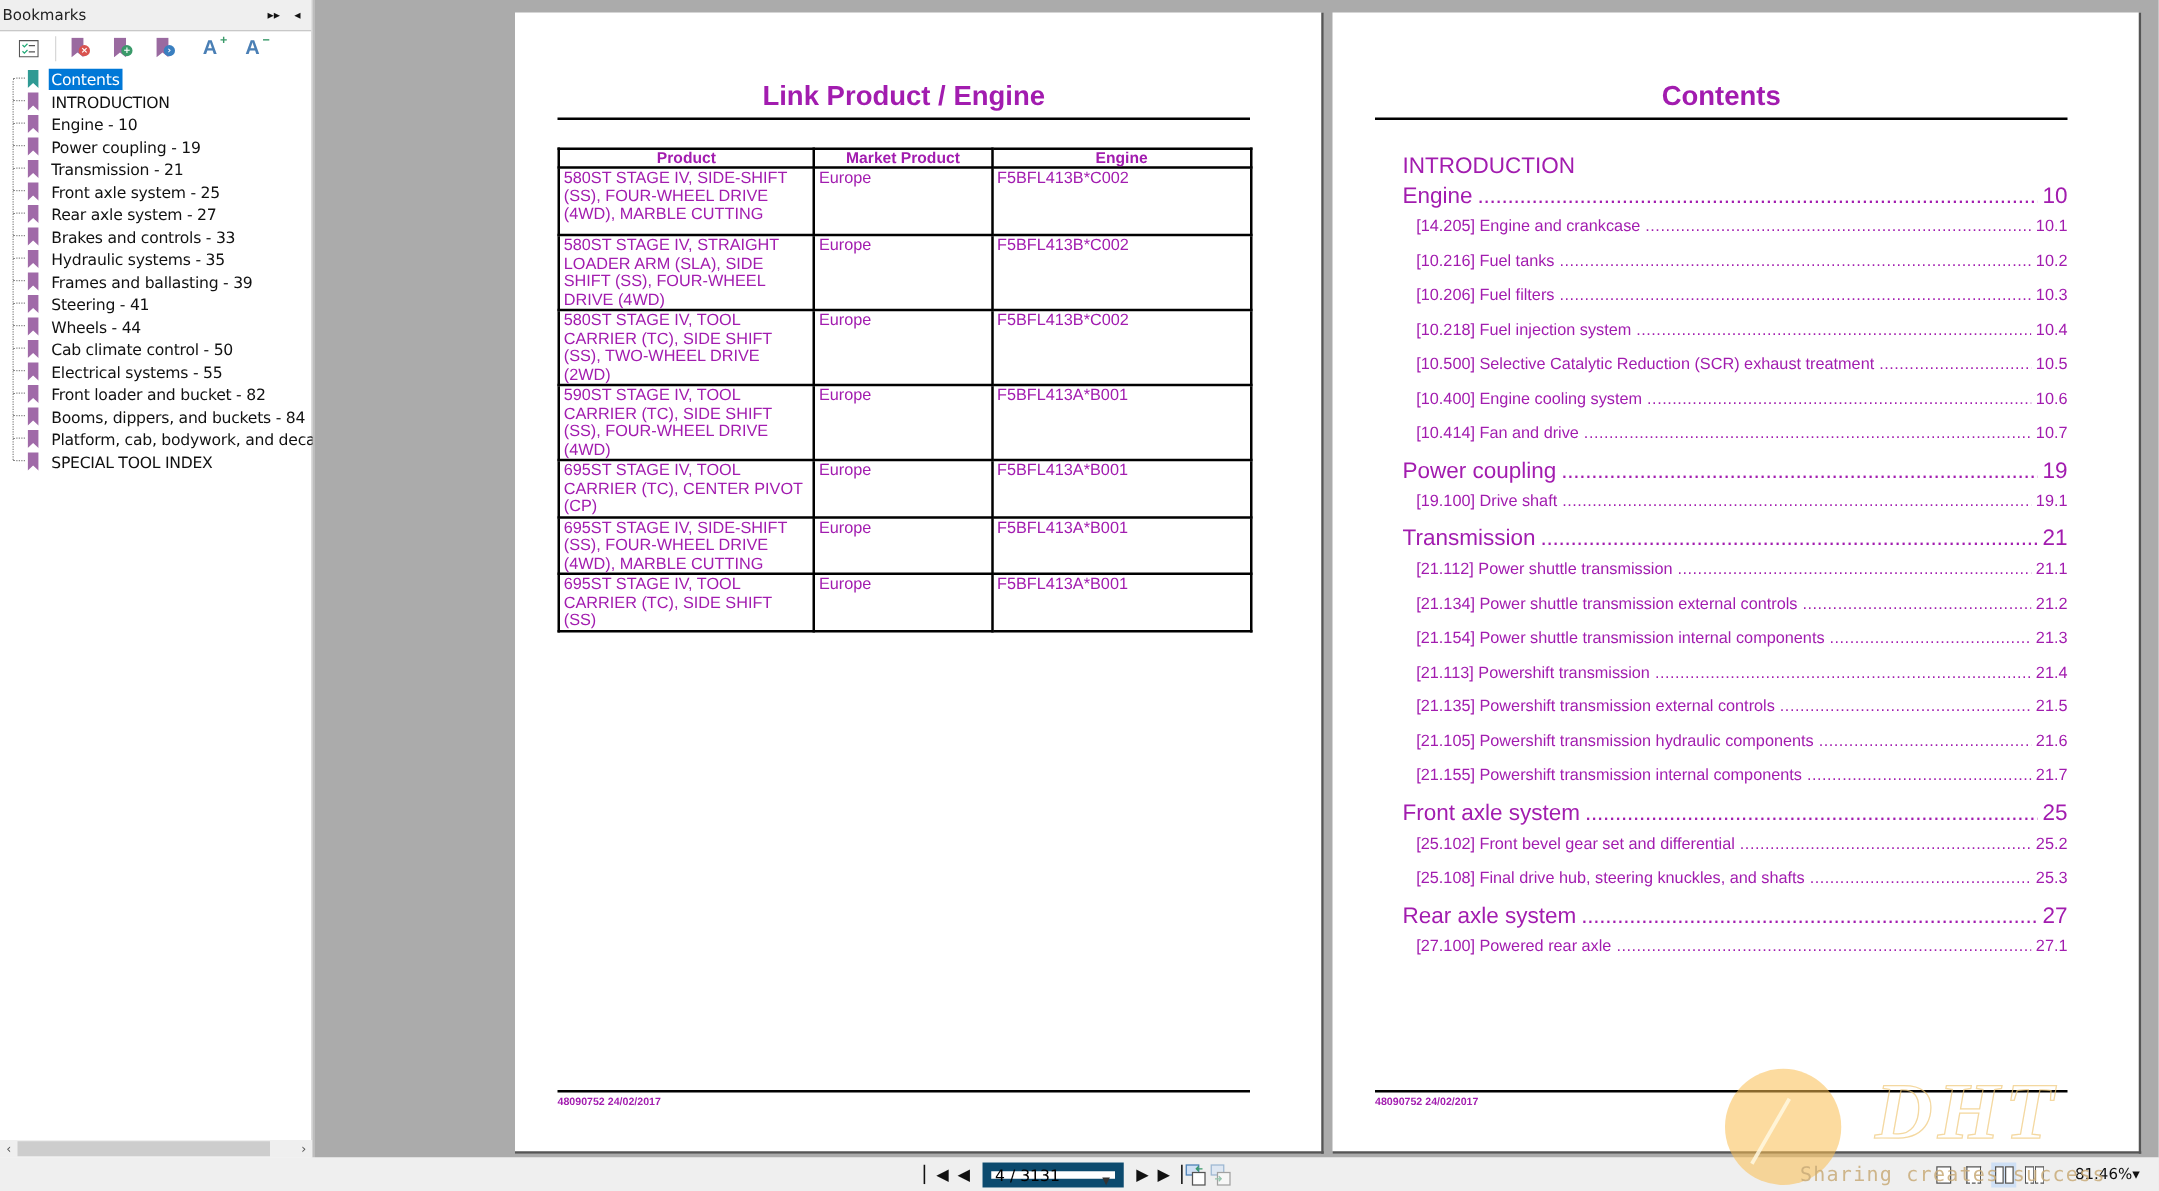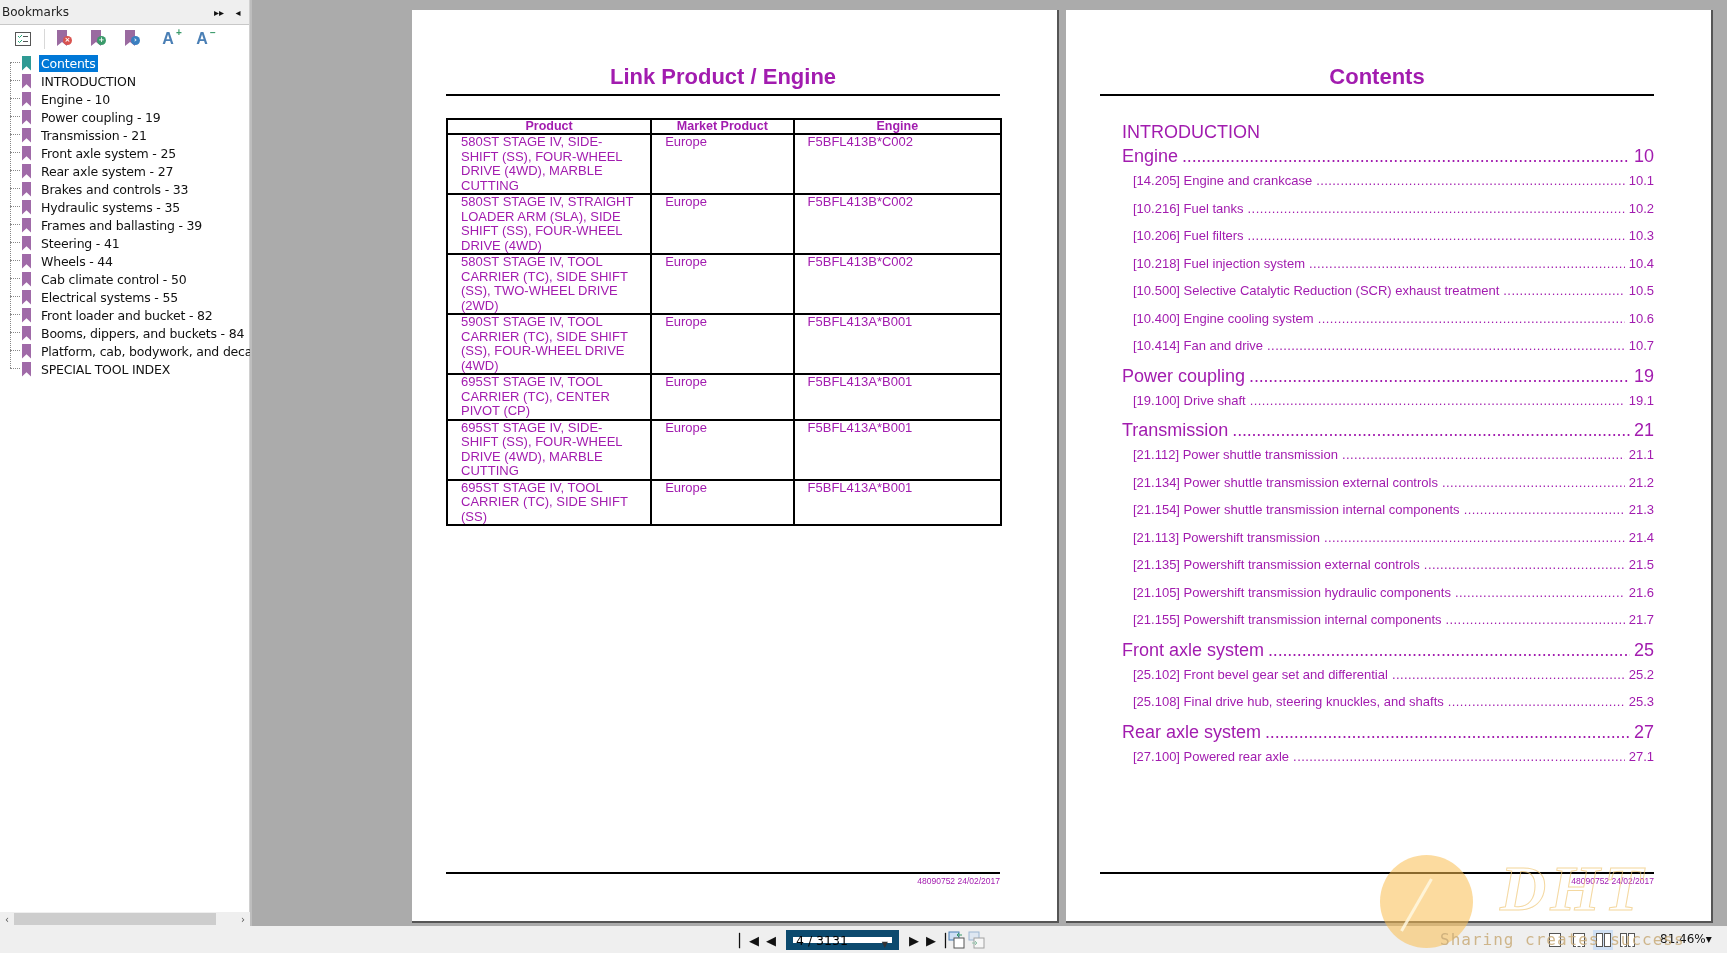--- a/index.html
+++ b/index.html
@@ -39,26 +39,26 @@
 
   
   #canvas { position: absolute; left: 252px; top: 0; width: 1475px; height: 926px; background: #ababab; overflow: hidden; }
   .page { position: absolute; top: 10px; height: 913px; background: #fff; border-right: 2px solid #555; border-bottom: 2px solid #555; font-family: "Liberation Sans", sans-serif; color: #a21caf; }
   #page1 { left: 160px; width: 647px; }
   #page2 { left: 814px; width: 647px; }
 
   .page-title { position: absolute; top: 54px; left: 34px; right: 57px; text-align: center; font-weight: bold; font-size: 22px; }
   .title-rule { position: absolute; top: 84px; left: 34px; right: 57px; border-top: 2px solid #000; }
   .foot-rule { position: absolute; top: 862px; left: 34px; right: 57px; border-top: 2px solid #000; }
-  .foot-text { position: absolute; top: 866px; left: 34px; right: 57px; text-align: right; font-size: 8.5px; font-weight: normal; }
+  .foot-text { position: absolute; top: 866px; left: 34px; right: 57px; text-align: left; font-size: 8.5px; font-weight: bold; }
 
   
   #prod-table { position: absolute; top: 108px; left: 34px; width: 556px; border-collapse: collapse; font-size: 13px; line-height: 14.5px; }
   #prod-table th { border: 2px solid #000; font-weight: bold; text-align: center; padding: 0; height: 15px; line-height: 13px; font-size: 12.5px; margin-left: 20px; }
-  #prod-table td { border: 2px solid #000; vertical-align: top; padding: 0 13px; }
+  #prod-table td { border: 2px solid #000; vertical-align: top; padding: 0 3px; }
   #prod-table col.c1 { width: 205px; } #prod-table col.c2 { width: 143px; } #prod-table col.c3 { width: 208px; }
 
   
   #toc { position: absolute; top: 112px; left: 56px; right: 57px; }
   .toc-intro { font-size: 18px; height: 24px; }
   .toc-sec { display: flex; font-size: 18px; height: 27px; align-items: baseline; }
   .toc-sub { display: flex; font-size: 13px; height: 27.5px; align-items: baseline; padding-left: 11px; }
   .toc-sec .t, .toc-sub .t { white-space: nowrap; }
   .leader { flex: 1; overflow: hidden; white-space: nowrap; margin: 0 4px; }
   .leader::after { content: ". . . . . . . . . . . . . . . . . . . . . . . . . . . . . . . . . . . . . . . . . . . . . . . . . . . . . . . . . . . . . . . . . . . . . . . . . . . . . . . . . . . . . . . . . . . . . . . . . . . . . . . . . . . . . . . . . . . . . . . . ."; letter-spacing: -1.6px; }

